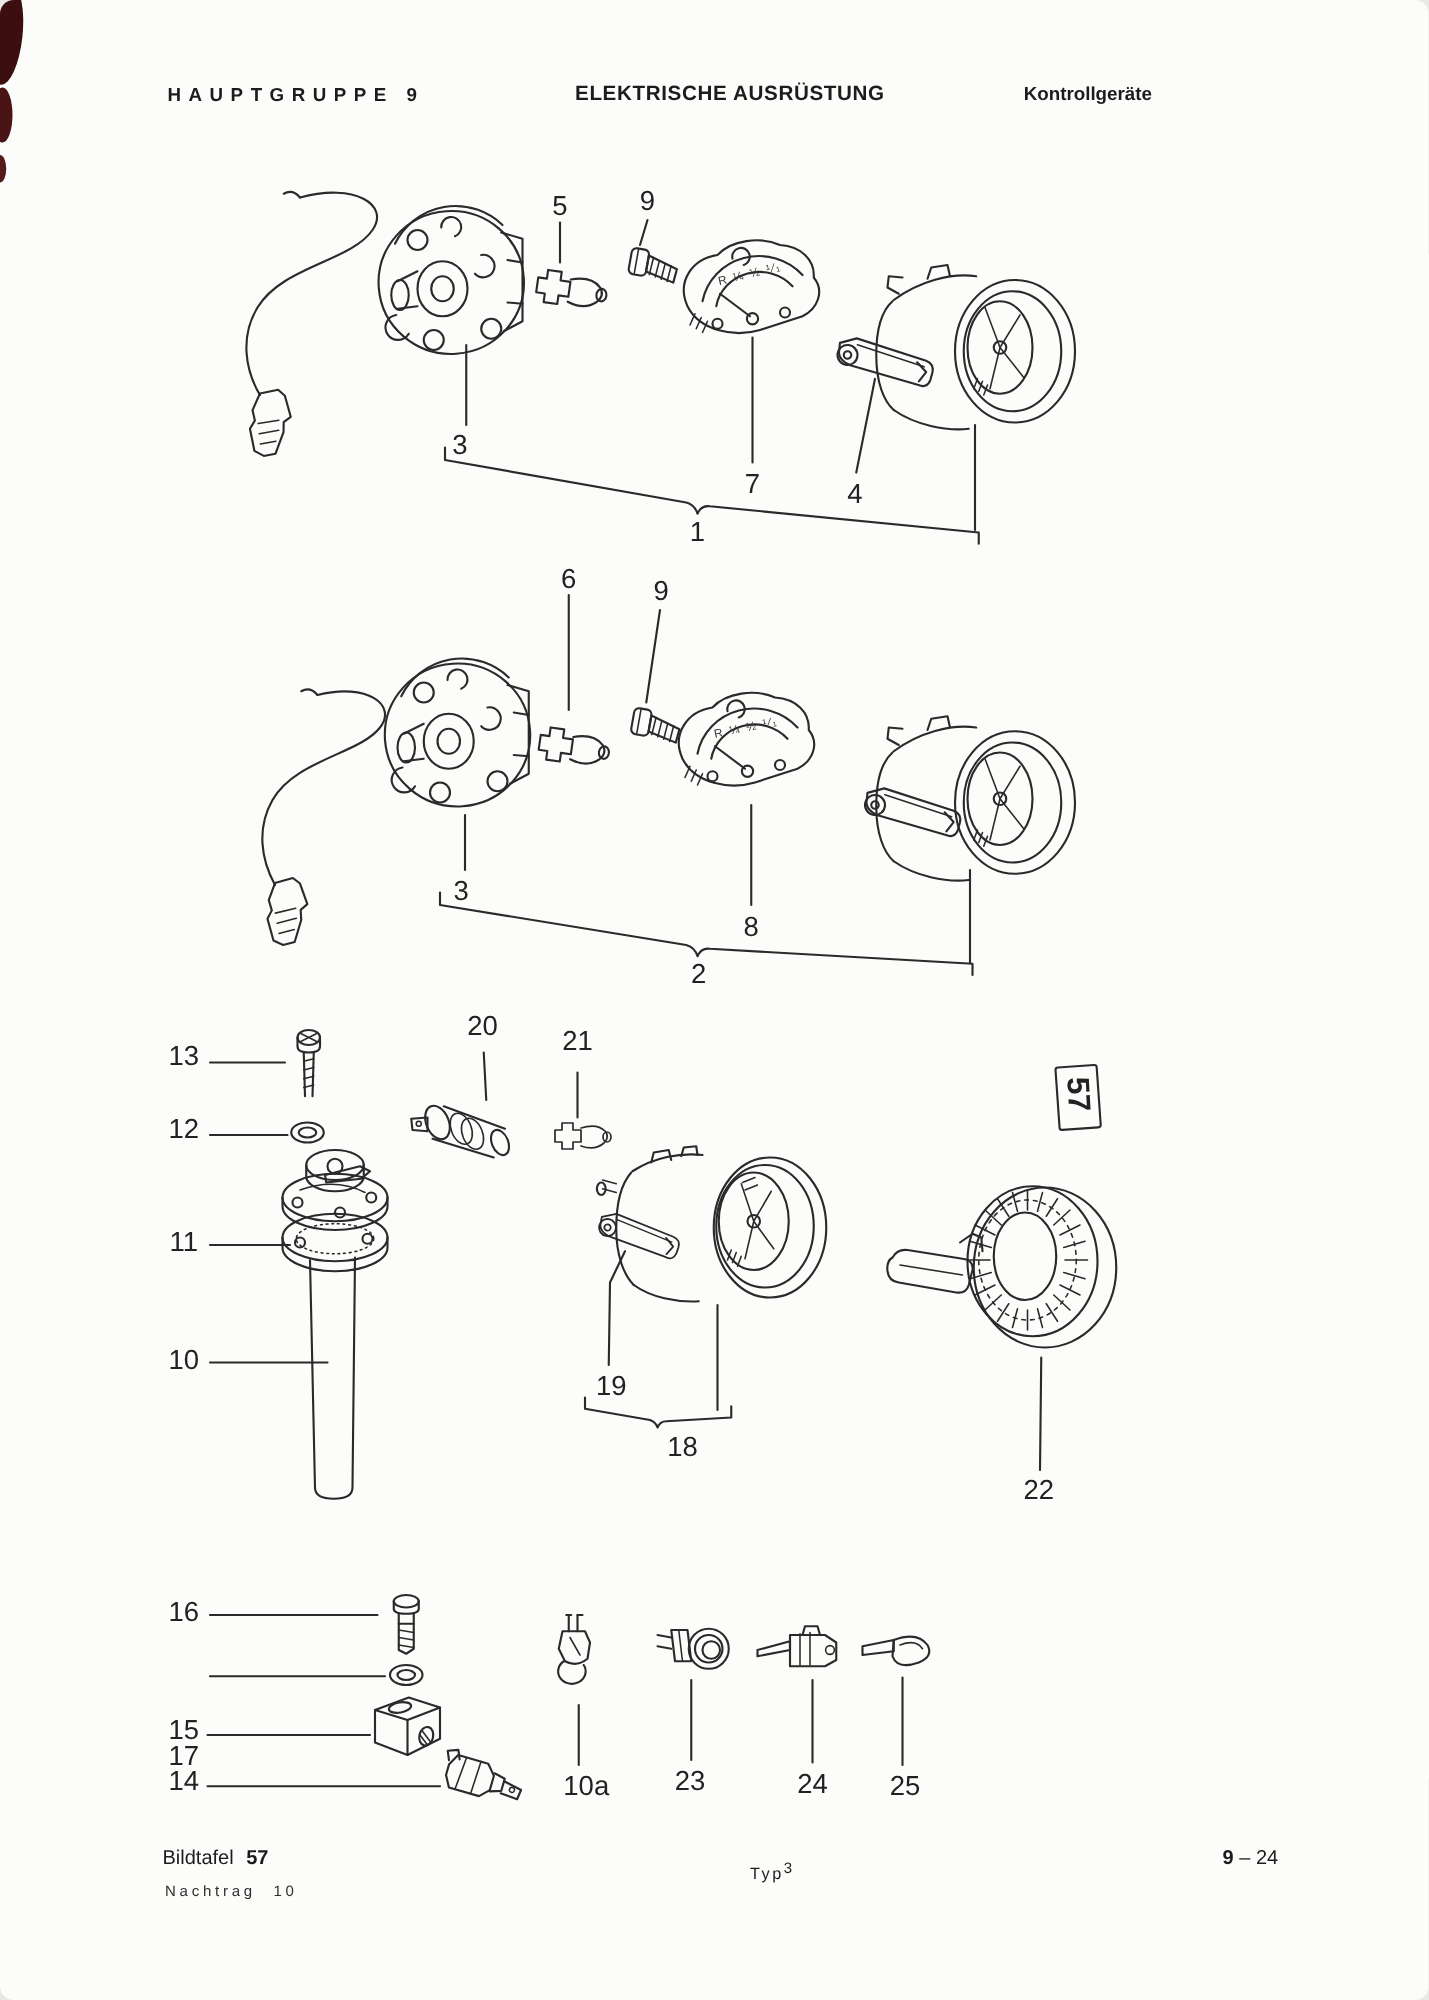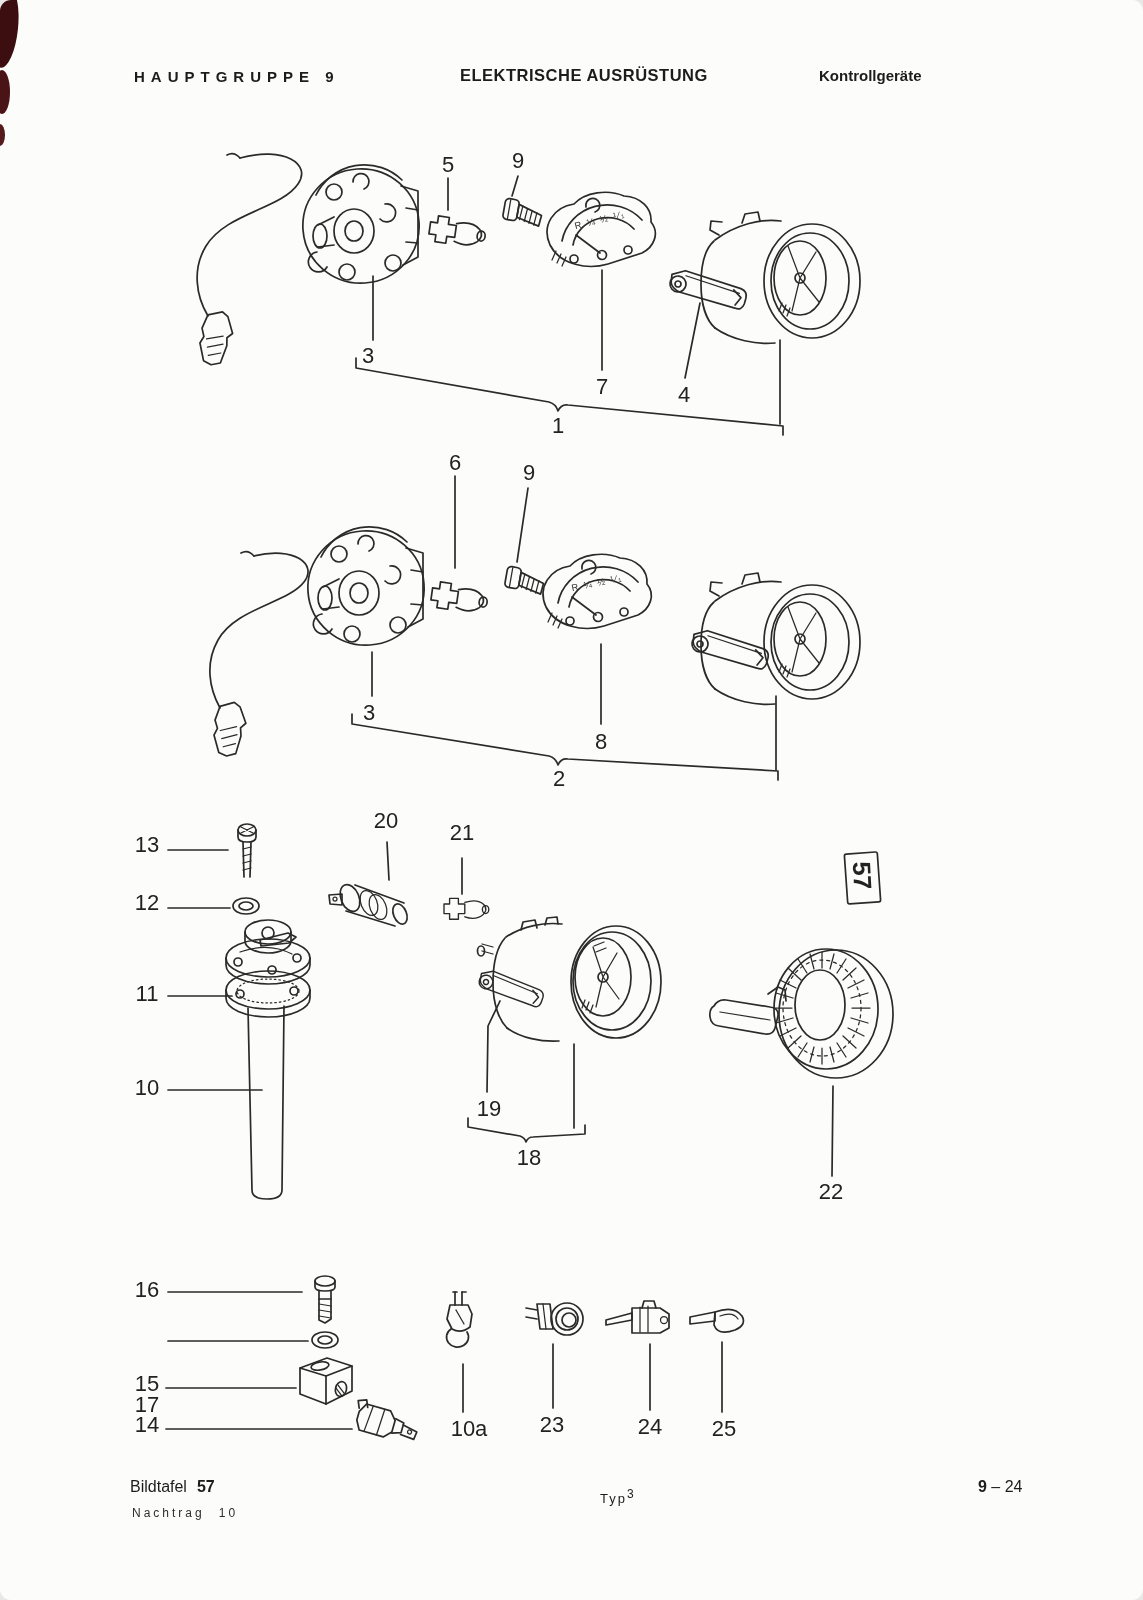--- a/index.html
+++ b/index.html
@@ -313,21 +313,21 @@
       <div class="co part" style="left: 369px; top: 700px;">3</div>
       <div class="co part" style="left: 601px; top: 729px;">8</div>
       <div class="co part" style="left: 559px; top: 766px;">2</div>
       <div class="co part" style="left: 147px; top: 832px; text-align: center;">13</div>
       <div class="co part" style="left: 147px; top: 890px;">12</div>
       <div class="co part" style="left: 147px; top: 981px;">11</div>
       <div class="co part" style="left: 147px; top: 1075px;">10</div>
       <div class="co part" style="left: 386px; top: 808px; text-align: center;">20</div>
       <div class="co part" style="left: 462px; top: 820px;">21</div>
       <div class="co part" style="left: 489px; top: 1096px;">19</div>
-      <div class="co part" style="left: 529px; top: 1145px;">18</div>
+      <div class="co part" style="left: 546px; top: 1145px;">18</div>
       <div class="co part" style="left: 831px; top: 1179px;">22</div>
       <div class="co part" style="left: 147px; top: 1277px;">16</div>
       <div class="co part" style="left: 147px; top: 1392px;">17</div>
       <div class="co part" style="left: 147px; top: 1371px;">15</div>
       <div class="co part" style="left: 147px; top: 1412px;">14</div>
       <div class="co part" style="left: 469px; top: 1416px;">10a</div>
       <div class="co part" style="left: 552px; top: 1412px;">23</div>
       <div class="co part" style="left: 650px; top: 1414px;">24</div>
       <div class="co part" style="left: 724px; top: 1416px;">25</div>
       <div class="co dial" style="left: 600px; top: 214px; transform: translateX(-50%) rotate(-14deg);">R ¼ ½ ¹⁄₁</div>

